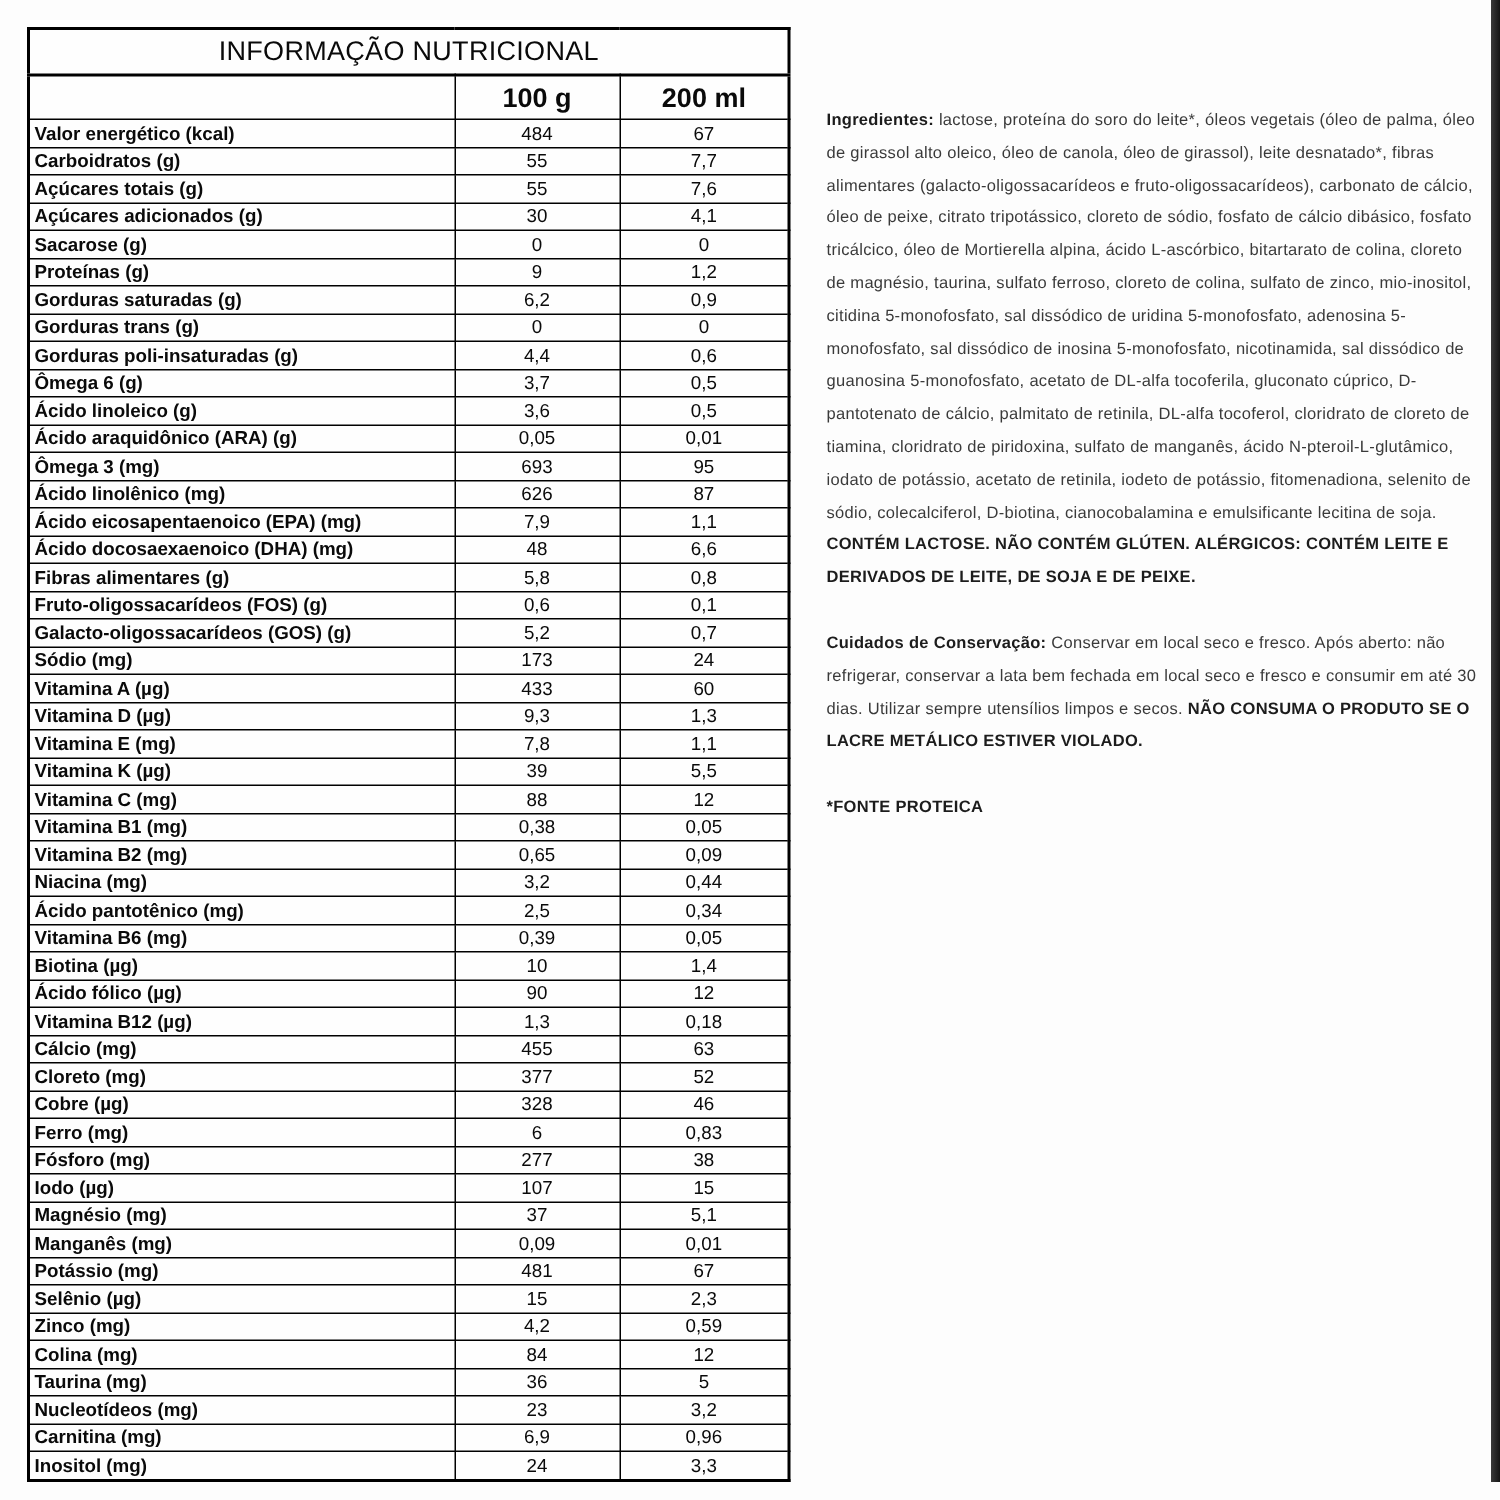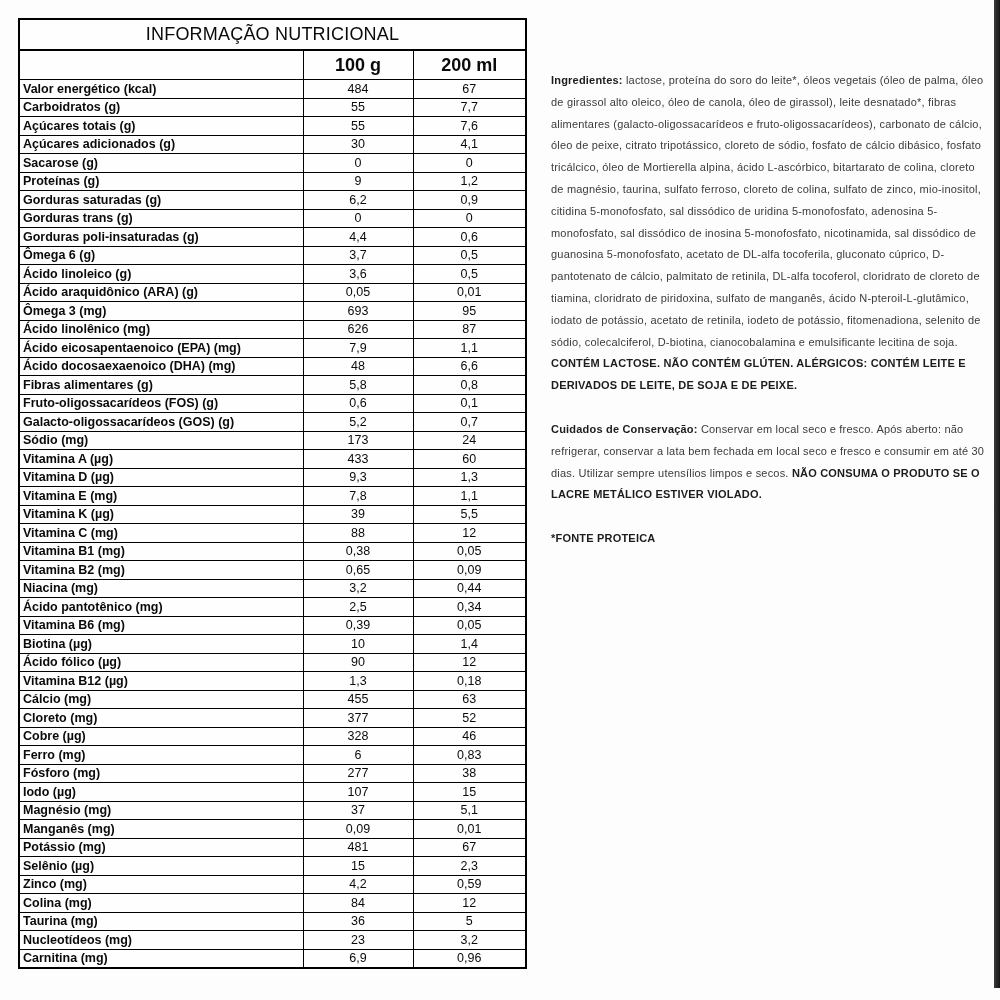--- a/index.html
+++ b/index.html
@@ -348,20 +348,25 @@
           <tr>
             <td class="lbl ind0">Nucleotídeos (mg)</td>
             <td class="val">23</td>
             <td class="val">3,2</td>
           </tr>
           <tr>
             <td class="lbl ind0">Carnitina (mg)</td>
             <td class="val">6,9</td>
             <td class="val">0,96</td>
           </tr>
+          <tr>
+            <td class="lbl ind0">Inositol (mg)</td>
+            <td class="val">24</td>
+            <td class="val">3,3</td>
+          </tr>
         </tbody>
     </table>
   </div>
 
   <div class="info-panel">
       <p><span class="b">Ingredientes: </span><span>lactose, proteína do soro do leite*, óleos vegetais (óleo de palma, óleo de girassol alto oleico, óleo de canola, óleo de girassol), leite desnatado*, fibras alimentares (galacto-oligossacarídeos e fruto-oligossacarídeos), carbonato de cálcio, óleo de peixe, citrato tripotássico, cloreto de sódio, fosfato de cálcio dibásico, fosfato tricálcico, óleo de Mortierella alpina, ácido L-ascórbico, bitartarato de colina, cloreto de magnésio, taurina, sulfato ferroso, cloreto de colina, sulfato de zinco, mio-inositol, citidina 5-monofosfato, sal dissódico de uridina 5-monofosfato, adenosina 5-monofosfato, sal dissódico de inosina 5-monofosfato, nicotinamida, sal dissódico de guanosina 5-monofosfato, acetato de DL-alfa tocoferila, gluconato cúprico, D-pantotenato de cálcio, palmitato de retinila, DL-alfa tocoferol, cloridrato de cloreto de tiamina, cloridrato de piridoxina, sulfato de manganês, ácido N-pteroil-L-glutâmico, iodato de potássio, acetato de retinila, iodeto de potássio, fitomenadiona, selenito de sódio, colecalciferol, D-biotina, cianocobalamina e emulsificante lecitina de soja. </span><span class="b">CONTÉM LACTOSE. NÃO CONTÉM GLÚTEN. ALÉRGICOS: CONTÉM LEITE E DERIVADOS DE LEITE, DE SOJA E DE PEIXE.</span></p>
       <p><span class="b">Cuidados de Conservação: </span><span>Conservar em local seco e fresco. Após aberto: não refrigerar, conservar a lata bem fechada em local seco e fresco e consumir em até 30 dias. Utilizar sempre utensílios limpos e secos. </span><span class="b">NÃO CONSUMA O PRODUTO SE O LACRE METÁLICO ESTIVER VIOLADO.</span></p>
       <p><span class="b">*FONTE PROTEICA</span></p>
     </div>
 

